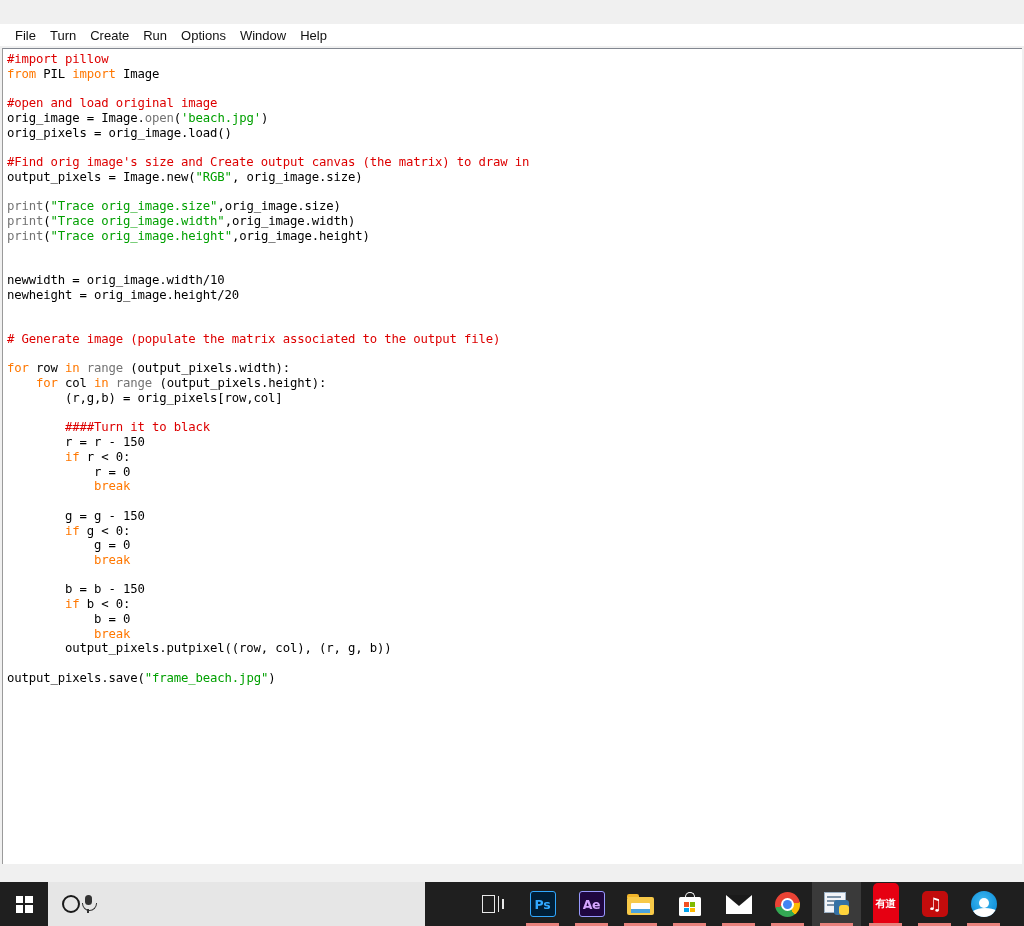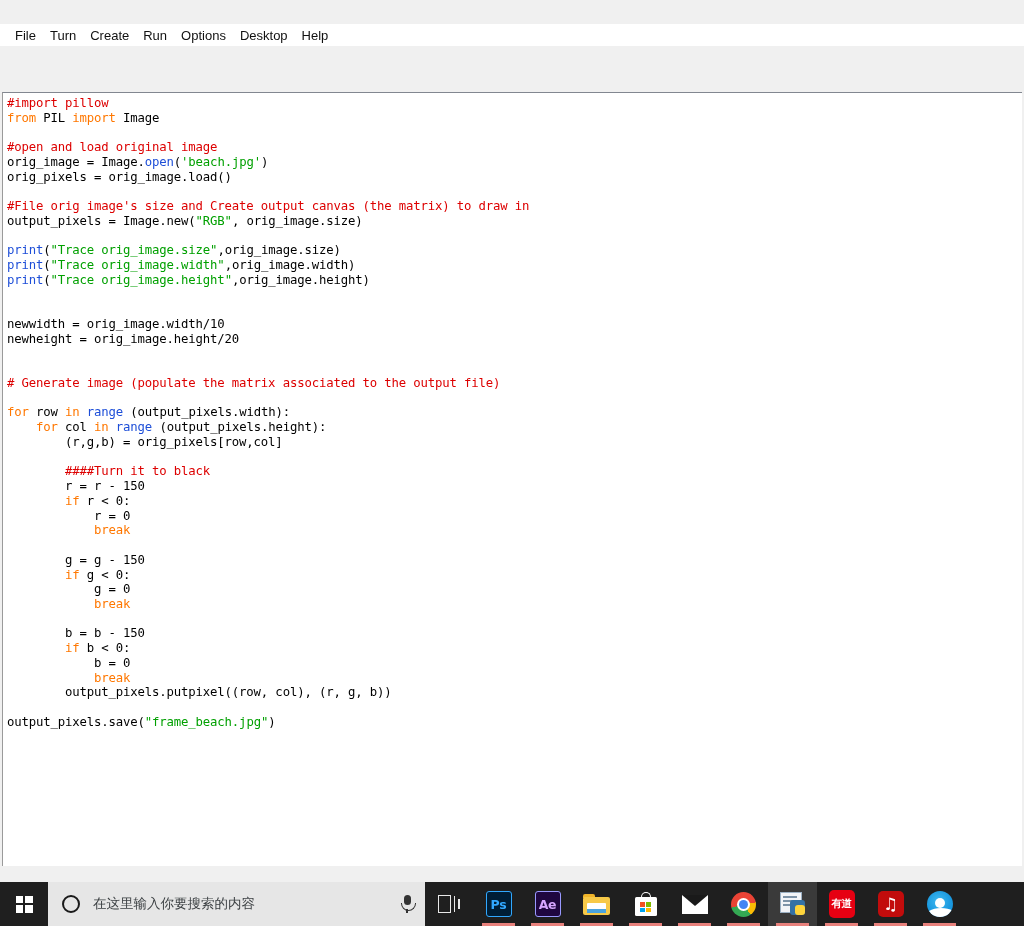--- a/index.html
+++ b/index.html
@@ -33,32 +33,32 @@
   }
 
   
   .editor-wrap{
     position:absolute;left:0;top:46px;width:1024px;height:820px;
     background:#f0f0f0;box-sizing:border-box;padding:2px 2px 2px 2px;
   }
   .editor{
     width:1020px;height:816px;background:#ffffff;
     border-top:1px solid #828790;border-left:1px solid #9a9a9a;
-    box-sizing:border-box;overflow:hidden;position:relative;margin-top:44px;
+    box-sizing:border-box;overflow:hidden;position:relative;
   }
   .code{
     margin:0;padding:3px 0 0 4px;
     font-family:"DejaVu Sans Mono","Liberation Mono",monospace;
     font-size:12.3px;line-height:14.73px;
     color:#000000;white-space:pre;letter-spacing:-0.15px;
   }
   .code .c{color:#dd0000;}      
   .code .k{color:#ff7700;}      
   .code .s{color:#00a000;}      
-  .code .b{color:#1d4ed8;text-align:right;}      
+  .code .b{color:#737373;text-align:right;}      
 
   
   .statusstrip{
     position:absolute;left:0;top:866px;width:1024px;height:16px;background:#f0f0f0;
   }
 
   
   .taskbar{
     position:absolute;left:0;top:882px;width:1024px;height:44px;
     background:#1f1f1f;display:flex;align-items:center;
@@ -82,21 +82,21 @@
     flex:1 1 auto;margin-left:13px;font-size:13.5px;color:#3c4043;white-space:nowrap;
     font-family:"DejaVu Sans","Liberation Sans",sans-serif;
   }
   .mic{width:16px;height:20px;flex:0 0 auto;position:relative;}
   .mic .cap{position:absolute;left:4.5px;top:1px;width:7px;height:10px;
     border-radius:4px;background:#333;}
   .mic .arc{position:absolute;left:1.5px;top:9px;width:13px;height:7px;
     border:1.6px solid #333;border-top:none;border-radius:0 0 9px 9px;}
   .mic .stem{position:absolute;left:7.2px;top:15px;width:1.6px;height:4px;background:#333;}
 
-  .tasks{display:flex;align-items:center;height:44px;flex:1 1 auto;}
+  .tasks{display:flex;align-items:center;height:44px;flex:1 1 auto;margin-left:44px;}
   .tb-item{
     width:49px;height:44px;display:flex;align-items:center;justify-content:center;
     position:relative;flex:0 0 auto;
   }
   .tb-item.active{background:#3a3a3a;}
   .tb-item .underline{
     position:absolute;bottom:0;left:8px;right:8px;height:3px;background:#e8817c;
   }
 
   
@@ -163,21 +163,21 @@
   .idle .ln{position:absolute;height:2px;background:#7d93a8;}
   .idle .l1{left:3px;top:4px;width:14px;}
   .idle .l2{left:3px;top:8px;width:11px;}
   .idle .l3{left:3px;top:12px;width:13px;}
   .idle .pyb{position:absolute;left:10px;top:8px;width:15px;height:15px;
     background:#3572a5;border-radius:3px;}
   .idle .pyy{position:absolute;left:15px;top:13px;width:10px;height:10px;
     background:#ffd43b;border-radius:3px;}
 
   
-  .youdao{width:26px;height:28px;border-radius:5px;background:#e60012;
+  .youdao{width:26px;height:43px;border-radius:5px;background:#e60012;
     display:flex;align-items:center;justify-content:center;
     color:#fff;font-size:10.5px;font-weight:bold;letter-spacing:-.5px;
     font-family:"DejaVu Sans","Liberation Sans",sans-serif;}
 
   
   .netease{width:26px;height:26px;border-radius:5px;background:#c20c0c;
     display:flex;align-items:center;justify-content:center;position:relative;}
   .netease .note{color:#ffffff;font-size:17px;line-height:1;
     font-family:"DejaVu Sans",sans-serif;}
 
@@ -195,34 +195,34 @@
 
 <div class="app">
 
 
   <div class="menubar">
     <span class="menu-item">File</span>
     <span class="menu-item">Turn</span>
     <span class="menu-item">Create</span>
     <span class="menu-item">Run</span>
     <span class="menu-item">Options</span>
-    <span class="menu-item">Desktop</span>
+    <span class="menu-item">Window</span>
     <span class="menu-item">Help</span>
   </div>
 
   <div class="editor-wrap">
     <div class="editor">
       <pre class="code" id="code-area"><span class="c">#import pillow</span>
 <span class="k">from</span> PIL <span class="k">import</span> Image
 
 <span class="c">#open and load original image</span>
 orig_image = Image.<span class="b">open</span>(<span class="s">'beach.jpg'</span>)
 orig_pixels = orig_image.load()
 
-<span class="c">#File orig image's size and Create output canvas (the matrix) to draw in</span>
+<span class="c">#Find orig image's size and Create output canvas (the matrix) to draw in</span>
 output_pixels = Image.new(<span class="s">"RGB"</span>, orig_image.size)
 
 <span class="b">print</span>(<span class="s">"Trace orig_image.size"</span>,orig_image.size)
 <span class="b">print</span>(<span class="s">"Trace orig_image.width"</span>,orig_image.width)
 <span class="b">print</span>(<span class="s">"Trace orig_image.height"</span>,orig_image.height)
 
 
 newwidth = orig_image.width/10
 newheight = orig_image.height/20
 
@@ -262,21 +262,20 @@
       <span class="winlogo">
         <i></i>
           <i></i>
           <i></i>
           <i></i>
       </span>
     </div>
 
     <div class="searchbox">
       <span class="cortana"></span>
-      <span class="search-ph">在这里输入你要搜索的内容</span>
       <span class="mic">
         <span class="cap"></span>
           <span class="arc"></span>
           <span class="stem"></span>
       </span>
     </div>
 
     <div class="tasks">
 
       <div class="tb-item noline">

